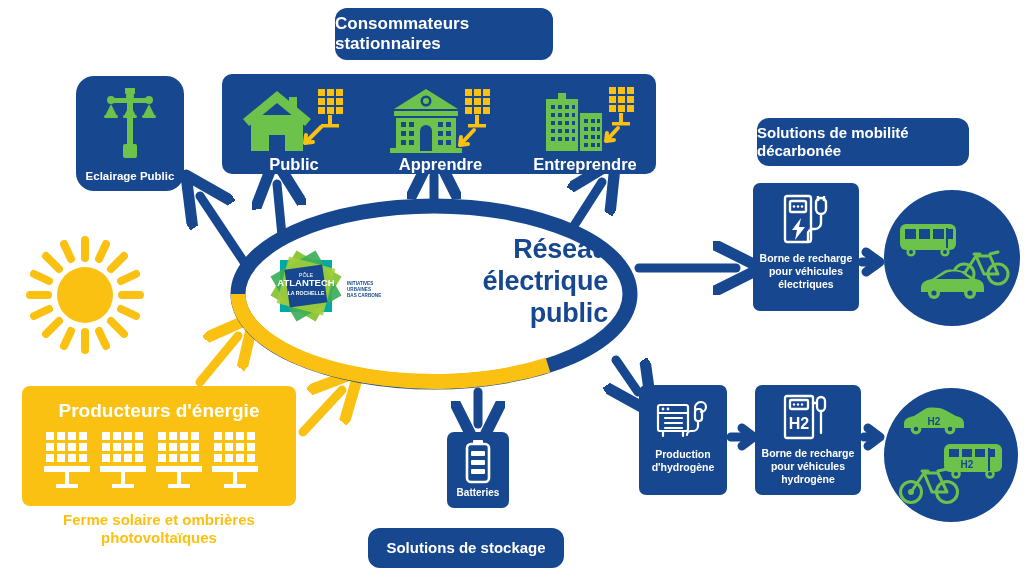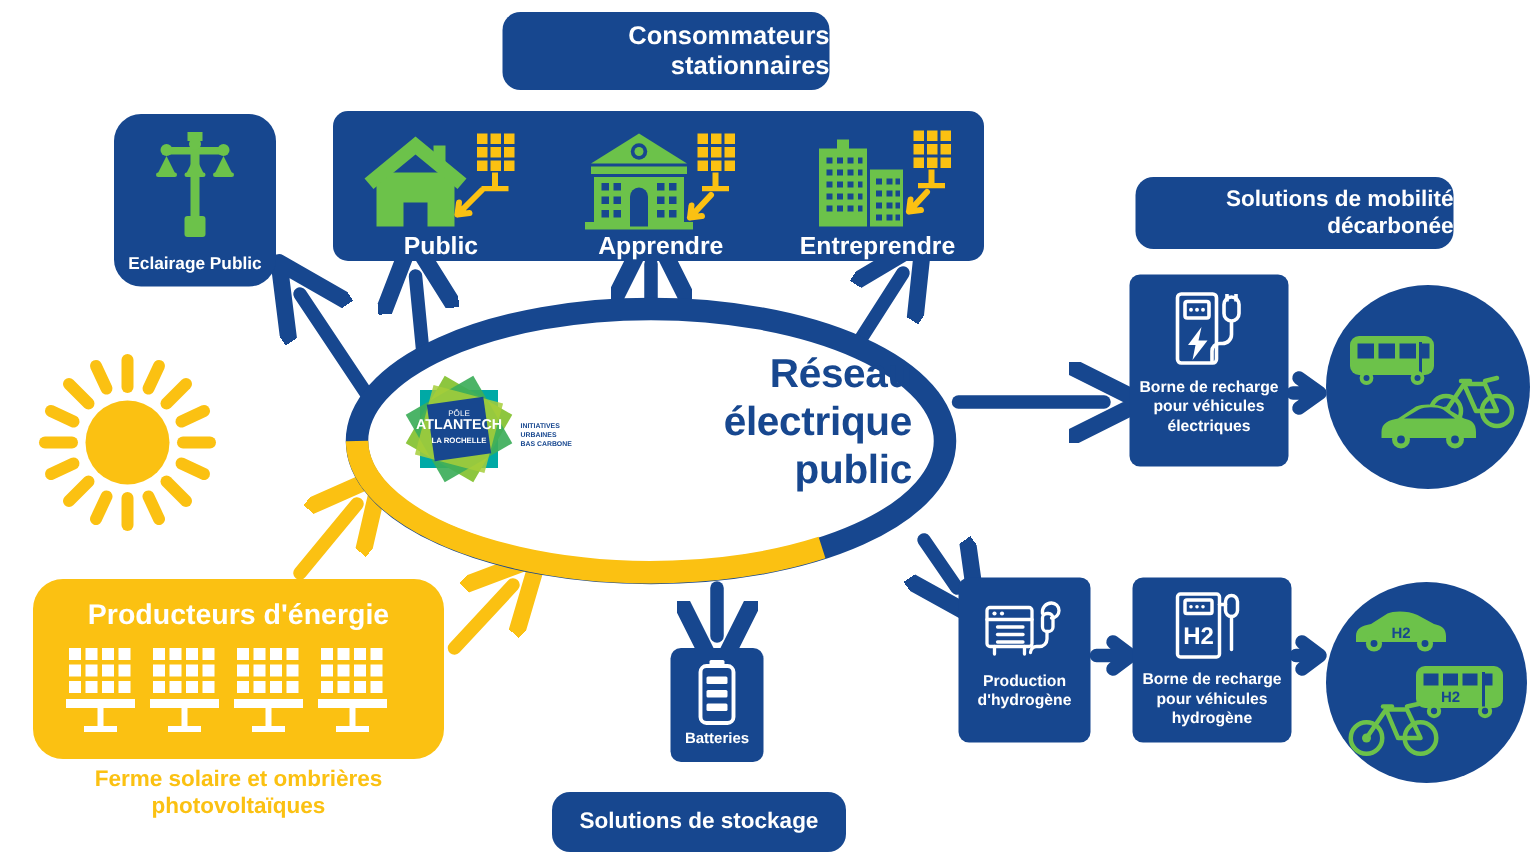--- a/index.html
+++ b/index.html
@@ -12,21 +12,21 @@
   #stage { position: relative; width: 1024px; height: 576px; background:#fff; }
 
   .abs { position: absolute; }
 
   
   .pill {
     background: #17478F;
     color: #fff;
     border-radius: 12px;
     display: flex; align-items: center; justify-content: center;
-    text-align: right;
+    text-align: left;
     font-weight: bold;
     line-height: 1.2;
   }
   .card {
     background: #17478F;
     color: #fff;
     border-radius: 8px;
     display: flex; flex-direction: column;
     align-items: center; justify-content: flex-start;
     text-align: center;
@@ -80,21 +80,21 @@
     position: absolute; left: 150px; top: 36px; width: 230px;
     text-align: right; color:#17478F; font-weight: bold;
     font-size: 27px; line-height: 1.18;
     letter-spacing: -0.2px;
   }
   #logo-atlantech { position: absolute; left: 40px; top: 55px; width: 108px; height: 66px; }
 
   
   #card-producteurs {
     left: 22px; top: 386px; width: 274px; height: 120px;
-    background: #FBC112; border-radius: 20px;
+    background: #FBC112; border-radius: 8px;
     display:flex; flex-direction:column; align-items:center;
     padding-top: 14px;
   }
   #card-producteurs .ttl { color:#fff; font-size:19px; font-weight:bold; }
   #cap-ferme {
     left: 30px; top: 511px; width: 258px; text-align:center;
     color:#FBC112; font-size: 15px; font-weight: bold; line-height: 1.2;
   }
 
   

